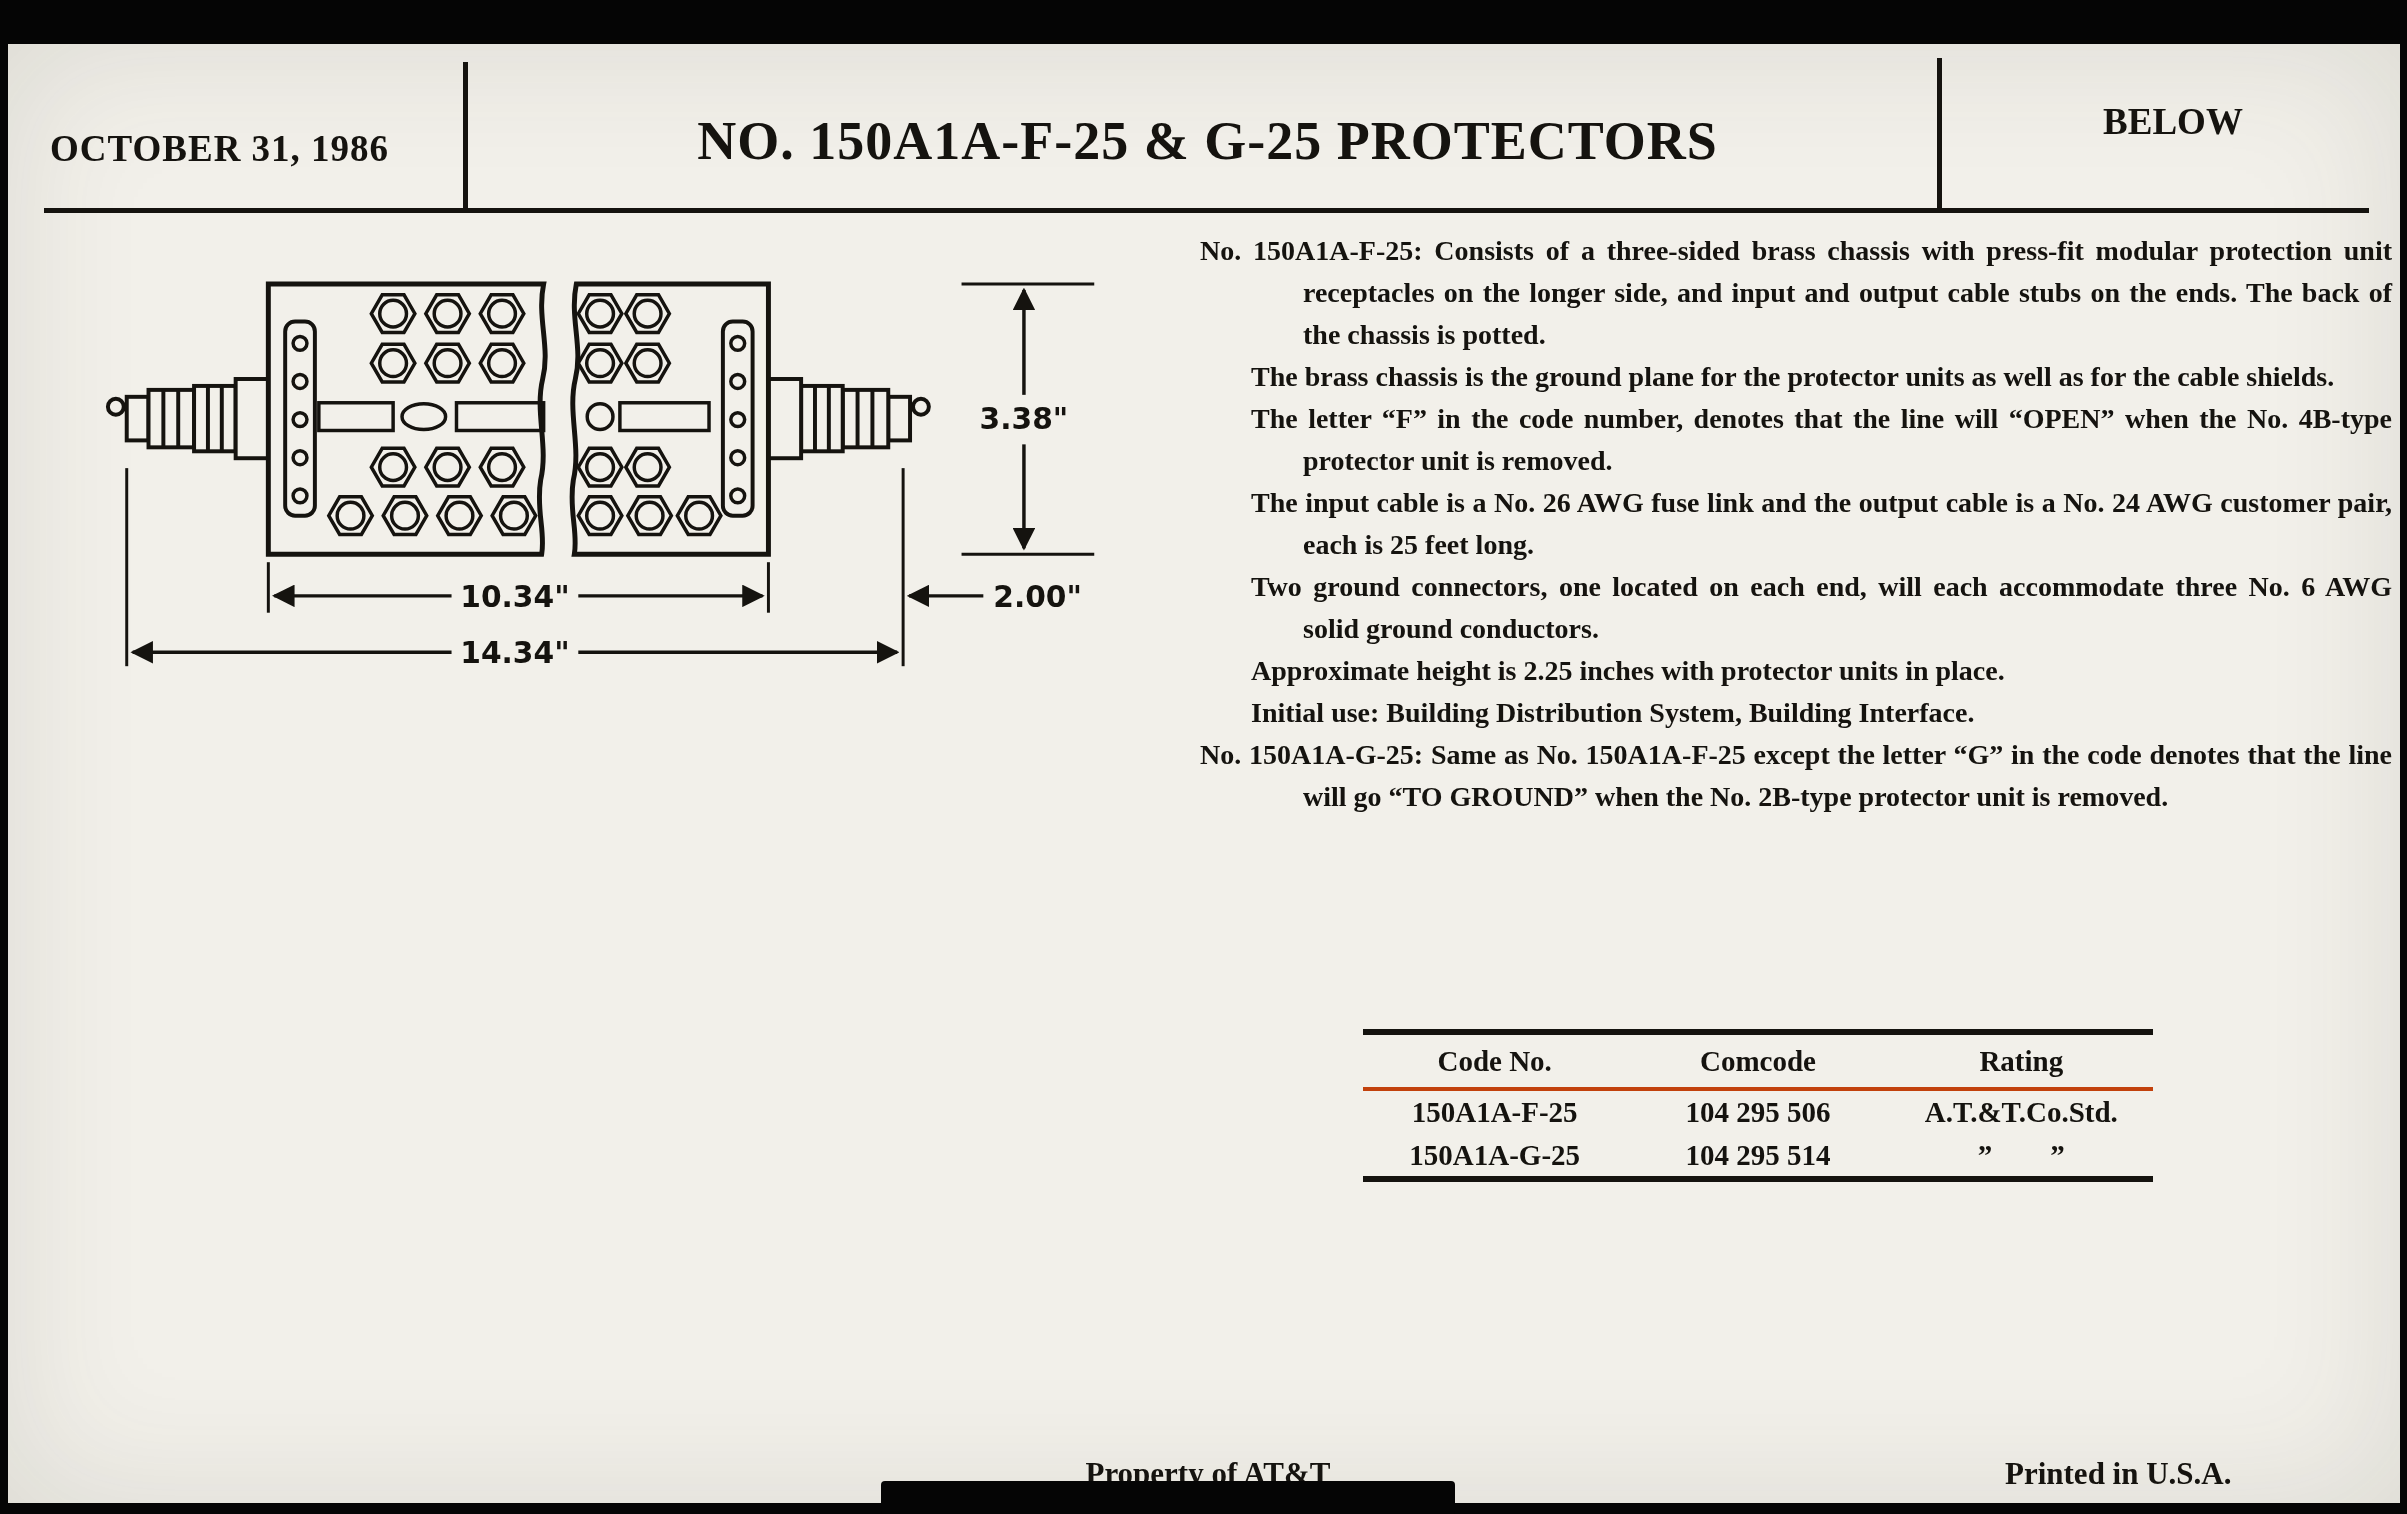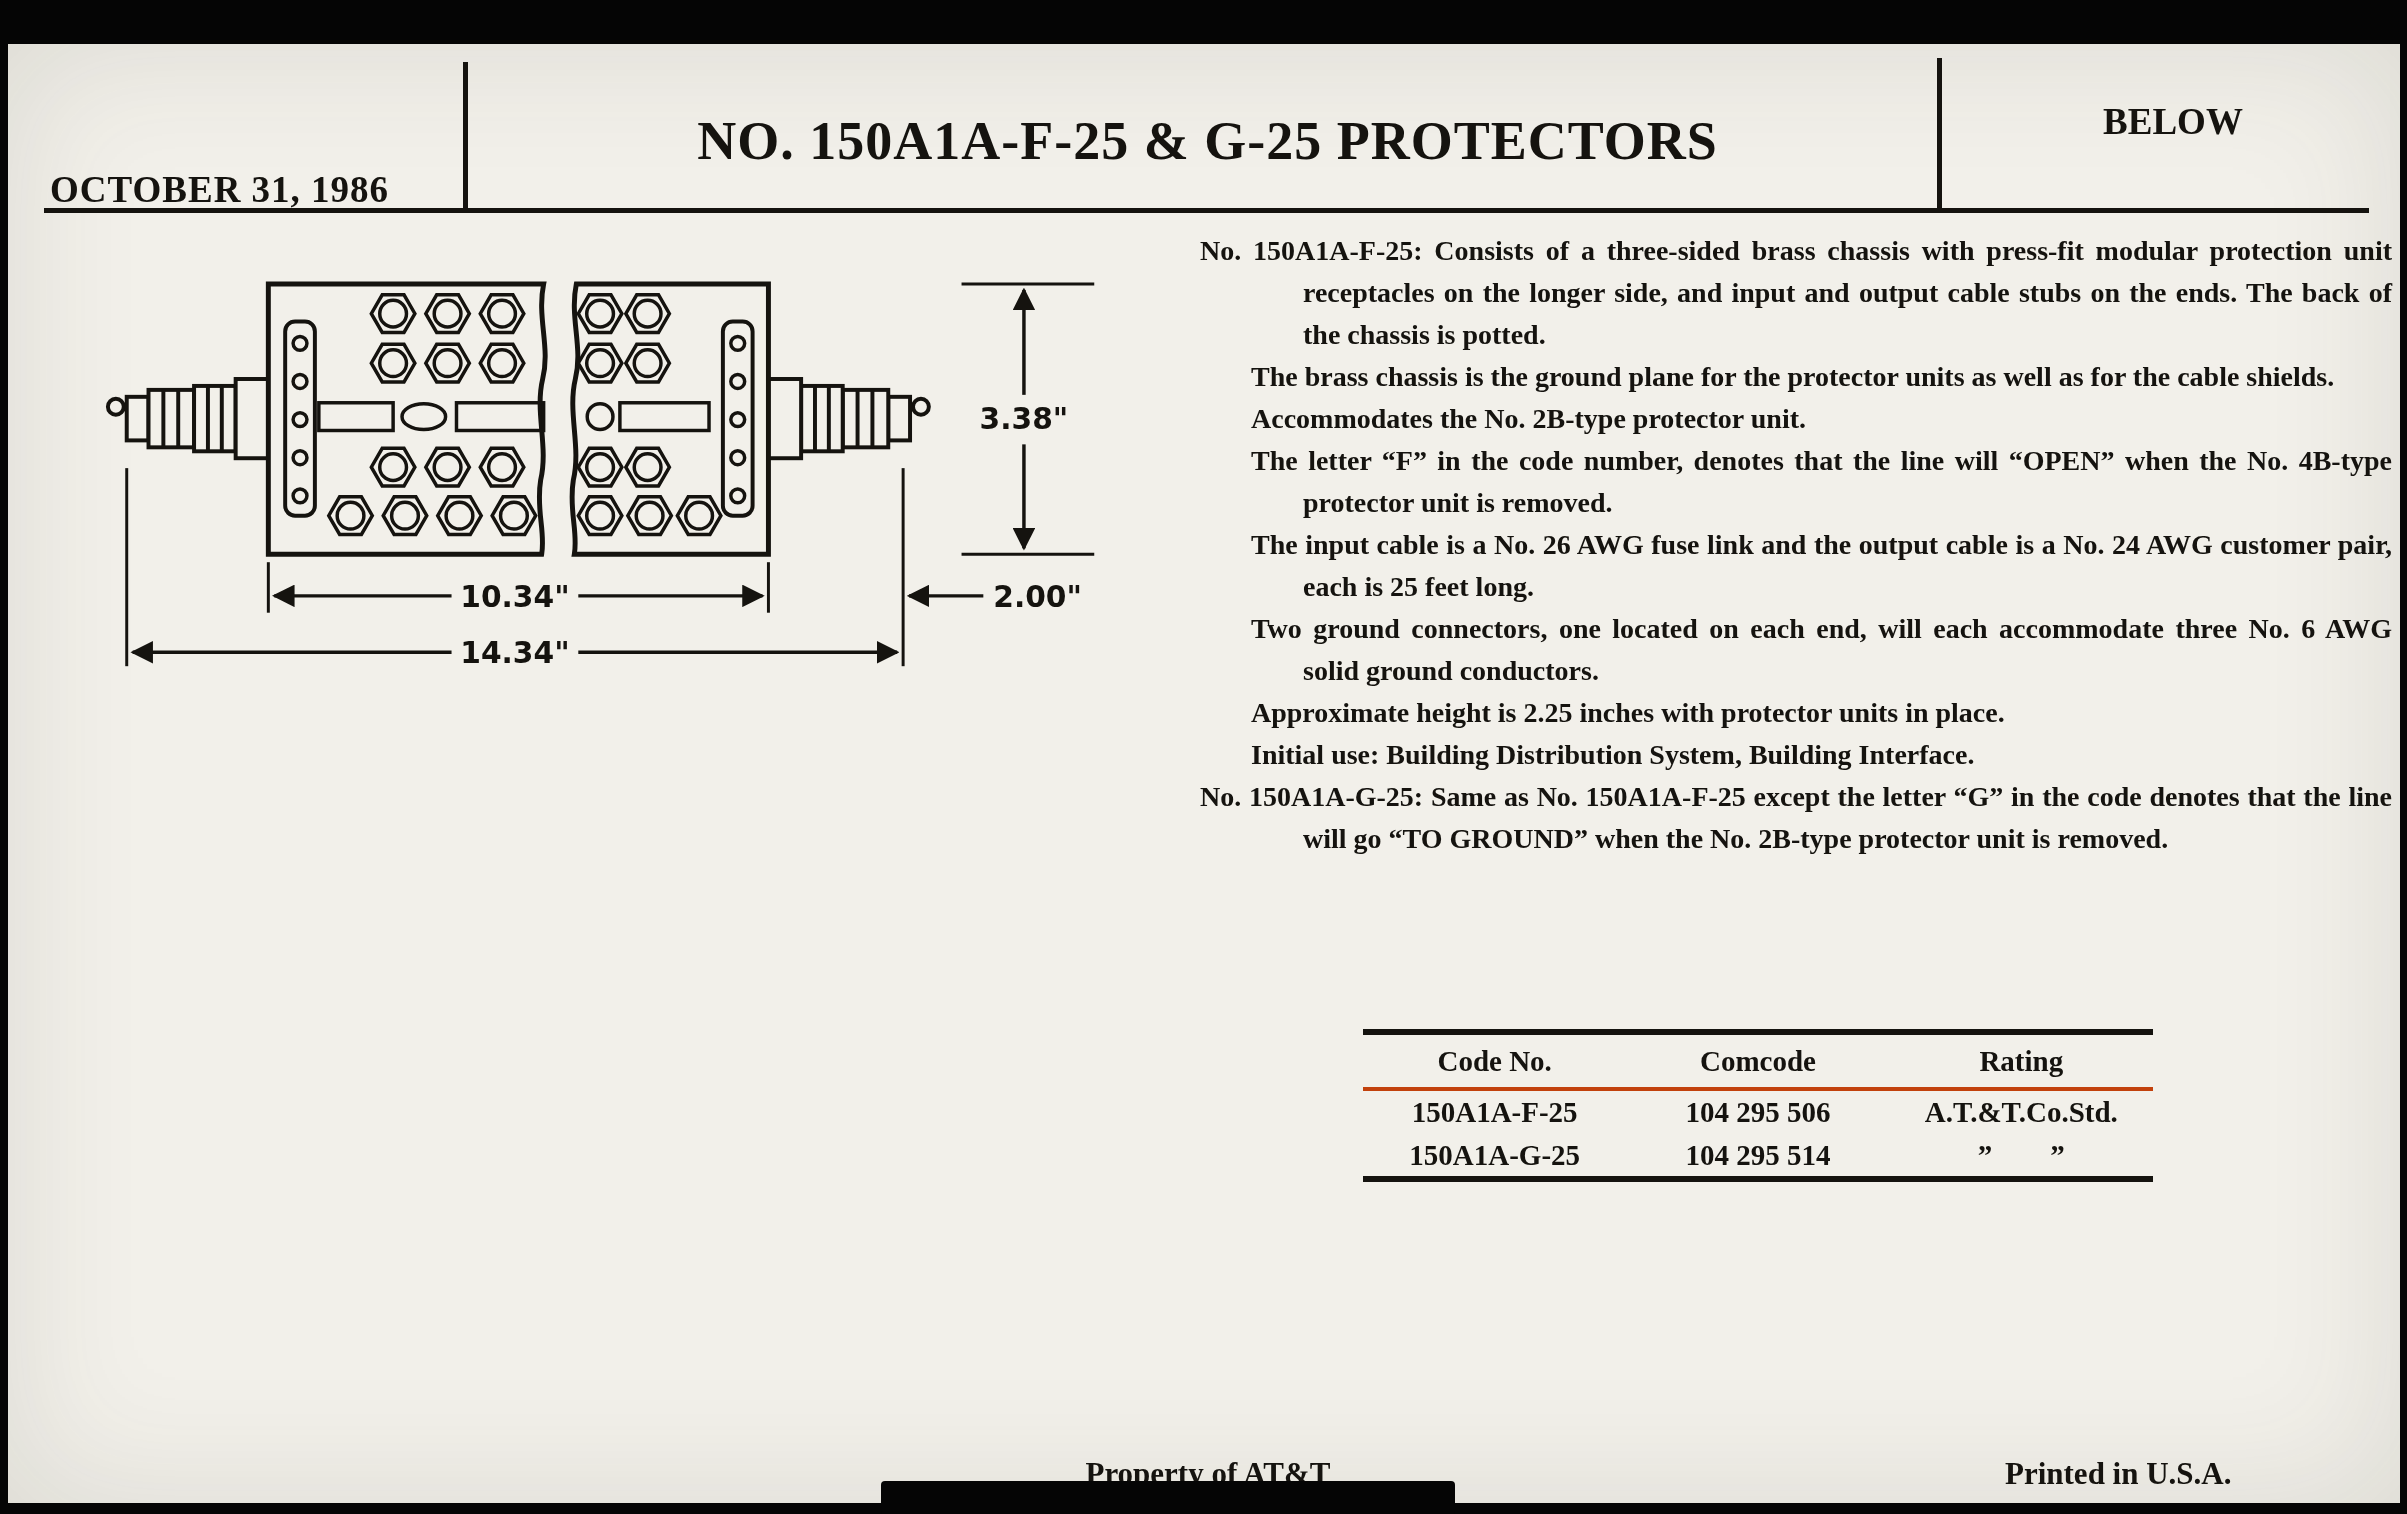--- a/index.html
+++ b/index.html
@@ -13,21 +13,21 @@
   }
   .page {
     position:absolute; left:8px; top:44px;
     width:2392px; height:1459px;
     background:#f2f0ea;
     box-shadow: inset 0 0 139px rgba(60,55,45,0.12);
   }
   
   .hdr-date {
     position:absolute; left:42px; top:83px;
-    font-size:37px; font-weight:bold; letter-spacing:1px;margin-top:41px;
+    font-size:37px; font-weight:bold; letter-spacing:1px;
   }
   .hdr-vline { position:absolute; width:5px; background:#15130f; }
   .hdr-vline.v1 { left:455px; top:18px; height:147px; }
   .hdr-vline.v2 { left:1929px; top:14px; height:150px; }
   .hdr-title {
     position:absolute; left:467px; top:66px; width:1465px;
     text-align:center; font-size:54px; font-weight:bold; letter-spacing:1px;
   }
   .hdr-ratings {
     position:absolute; left:1952px; top:55px; width:426px;
@@ -204,21 +204,20 @@
       <text x="934" y="172" text-anchor="middle">3.38"</text>
       <text x="420" y="352" text-anchor="middle">10.34"</text>
       <text x="903" y="352" text-anchor="start">2.00"</text>
       <text x="420" y="409" text-anchor="middle">14.34"</text>
     </g>
   </svg>
 
   <div class="descbox">
     <p class="desc l0">No. 150A1A-F-25: Consists of a three-sided brass chassis with press-fit modular protection unit receptacles on the longer side, and input and output cable stubs on the ends. The back of the chassis is potted.</p>
     <p class="desc l1">The brass chassis is the ground plane for the protector units as well as for the cable shields.</p>
-    <p class="desc l1">Accommodates the No. 2B-type protector unit.</p>
     <p class="desc l1">The letter “F” in the code number, denotes that the line will “OPEN” when the No. 4B-type protector unit is removed.</p>
     <p class="desc l1">The input cable is a No. 26 AWG fuse link and the output cable is a No. 24 AWG customer pair, each is 25 feet long.</p>
     <p class="desc l1">Two ground connectors, one located on each end, will each accommodate three No. 6 AWG solid ground conductors.</p>
     <p class="desc l1">Approximate height is 2.25 inches with protector units in place.</p>
     <p class="desc l1">Initial use: Building Distribution System, Building Interface.</p>
     <p class="desc l0">No. 150A1A-G-25: Same as No. 150A1A-F-25 except the letter “G” in the code denotes that the line will go “TO GROUND” when the No. 2B-type protector unit is removed.</p>
   </div>
 
   <table class="ratings">
     <thead>

